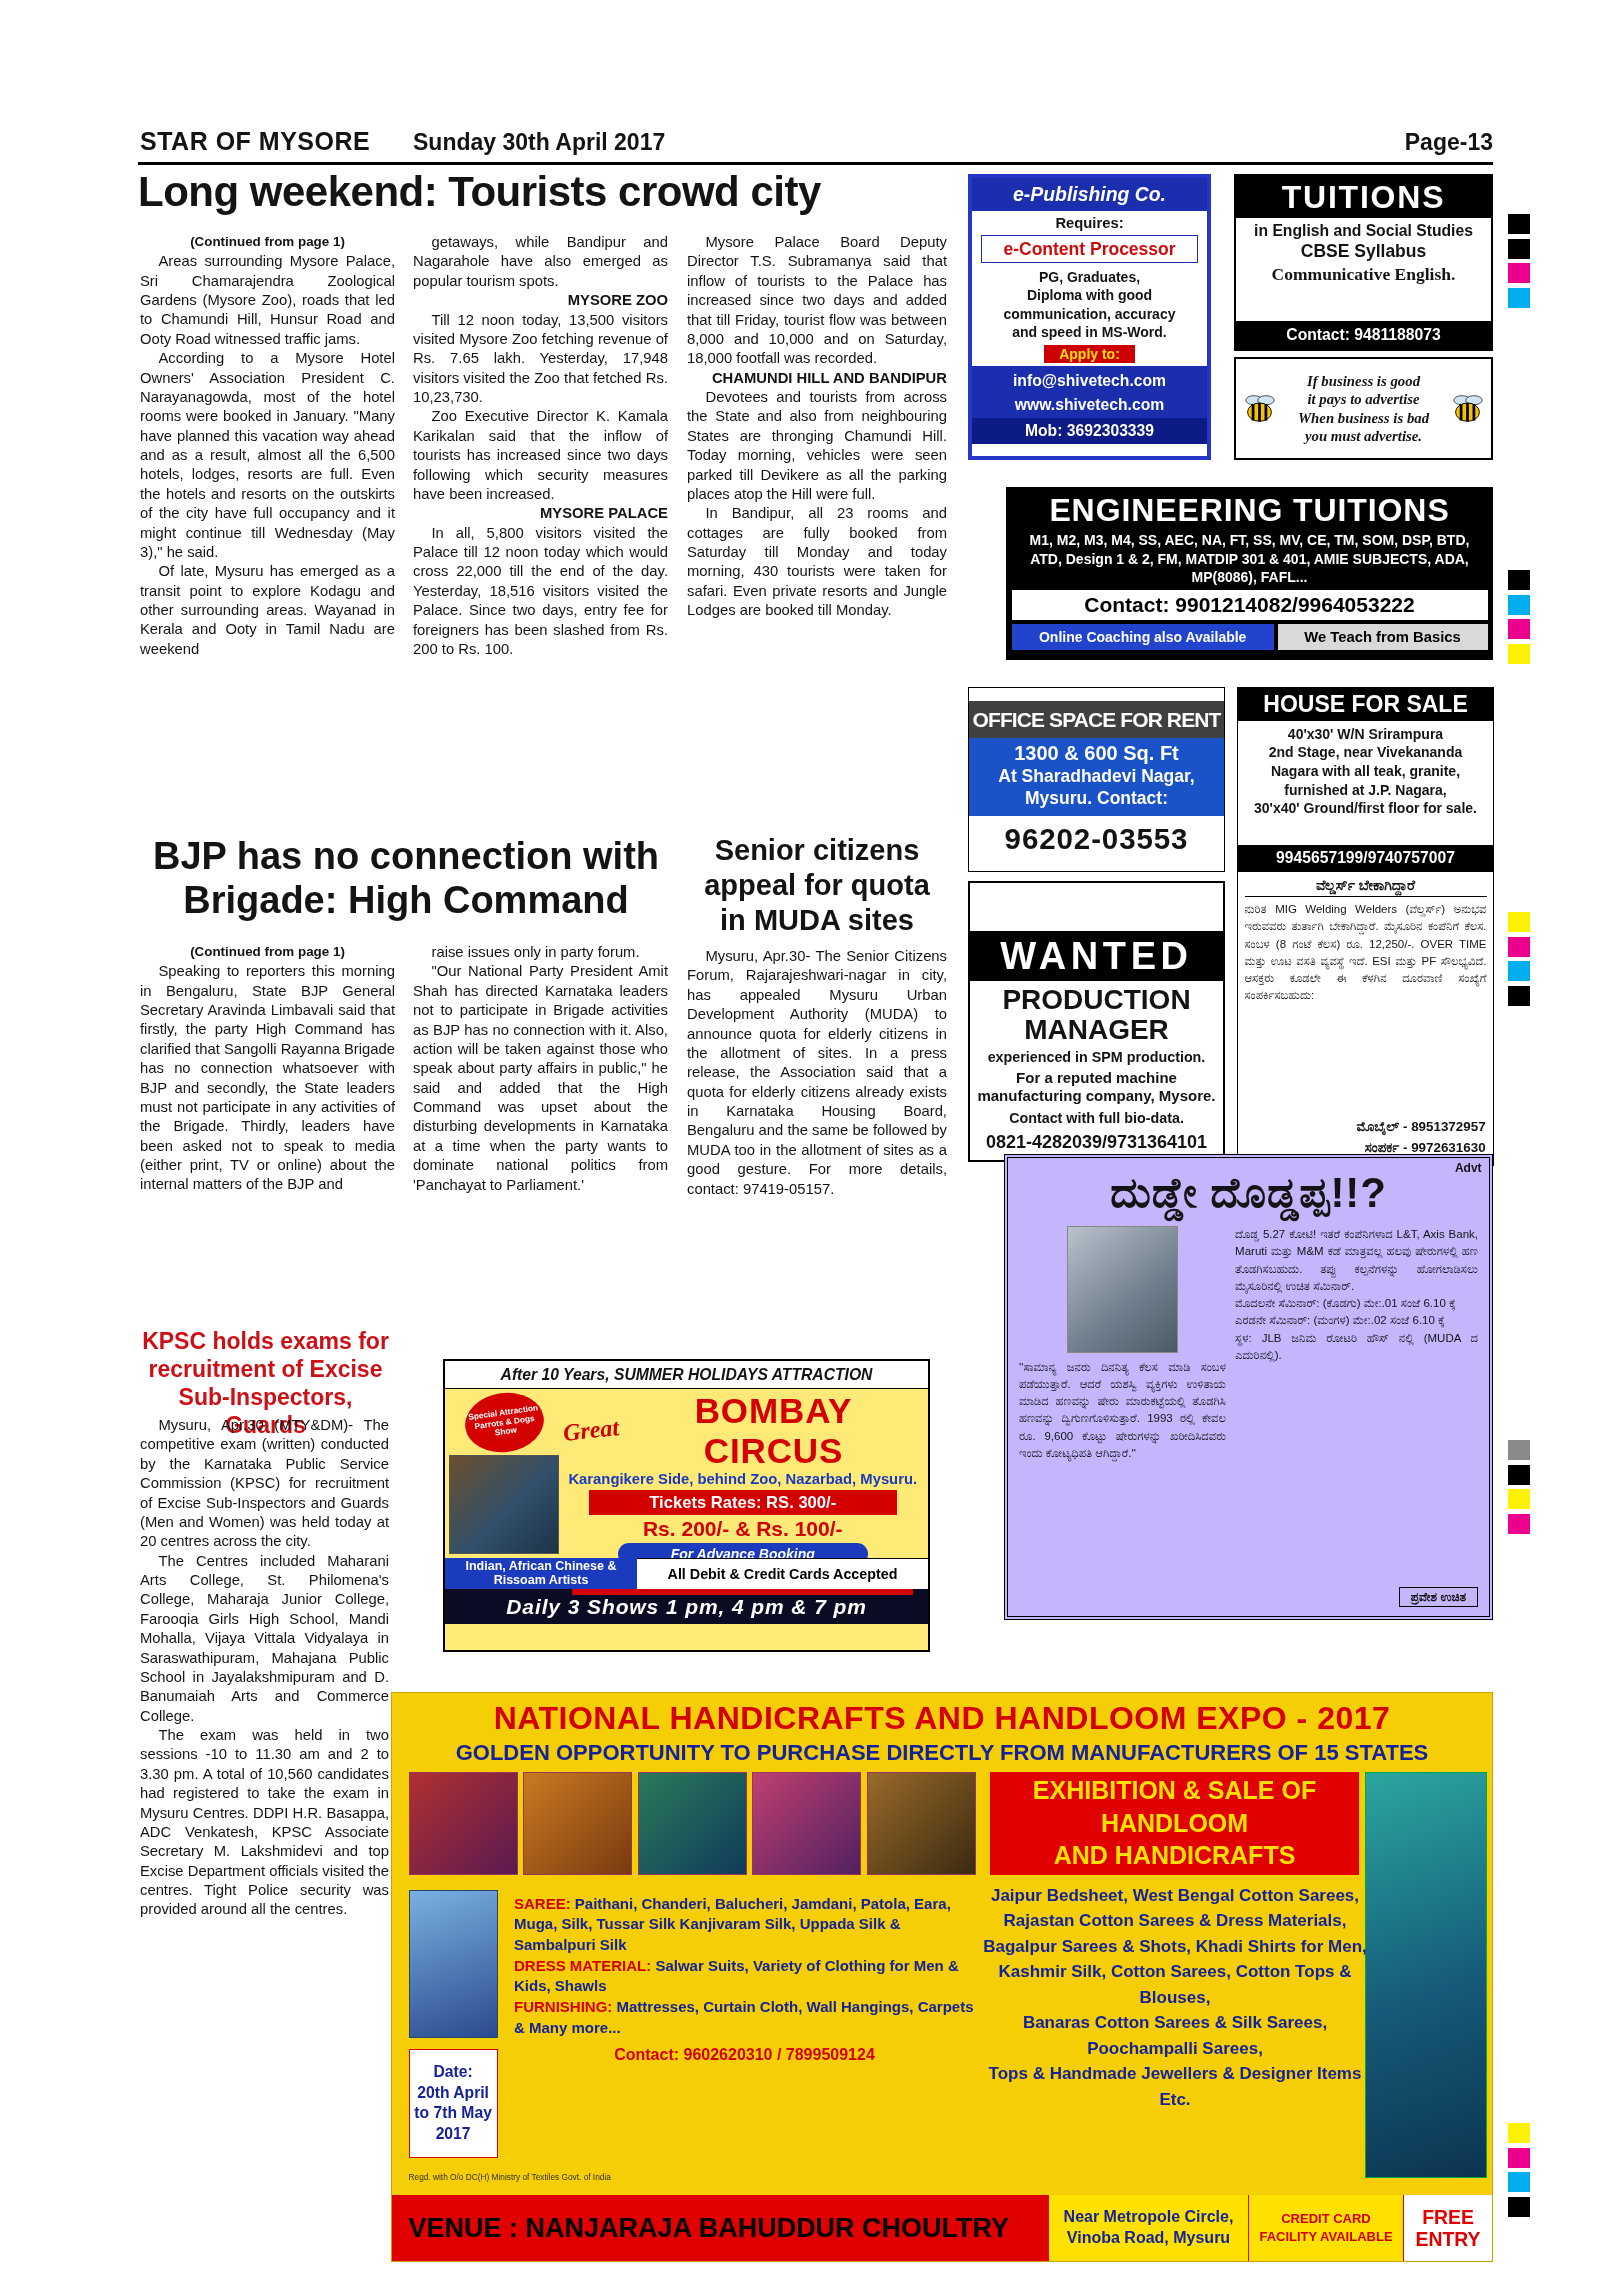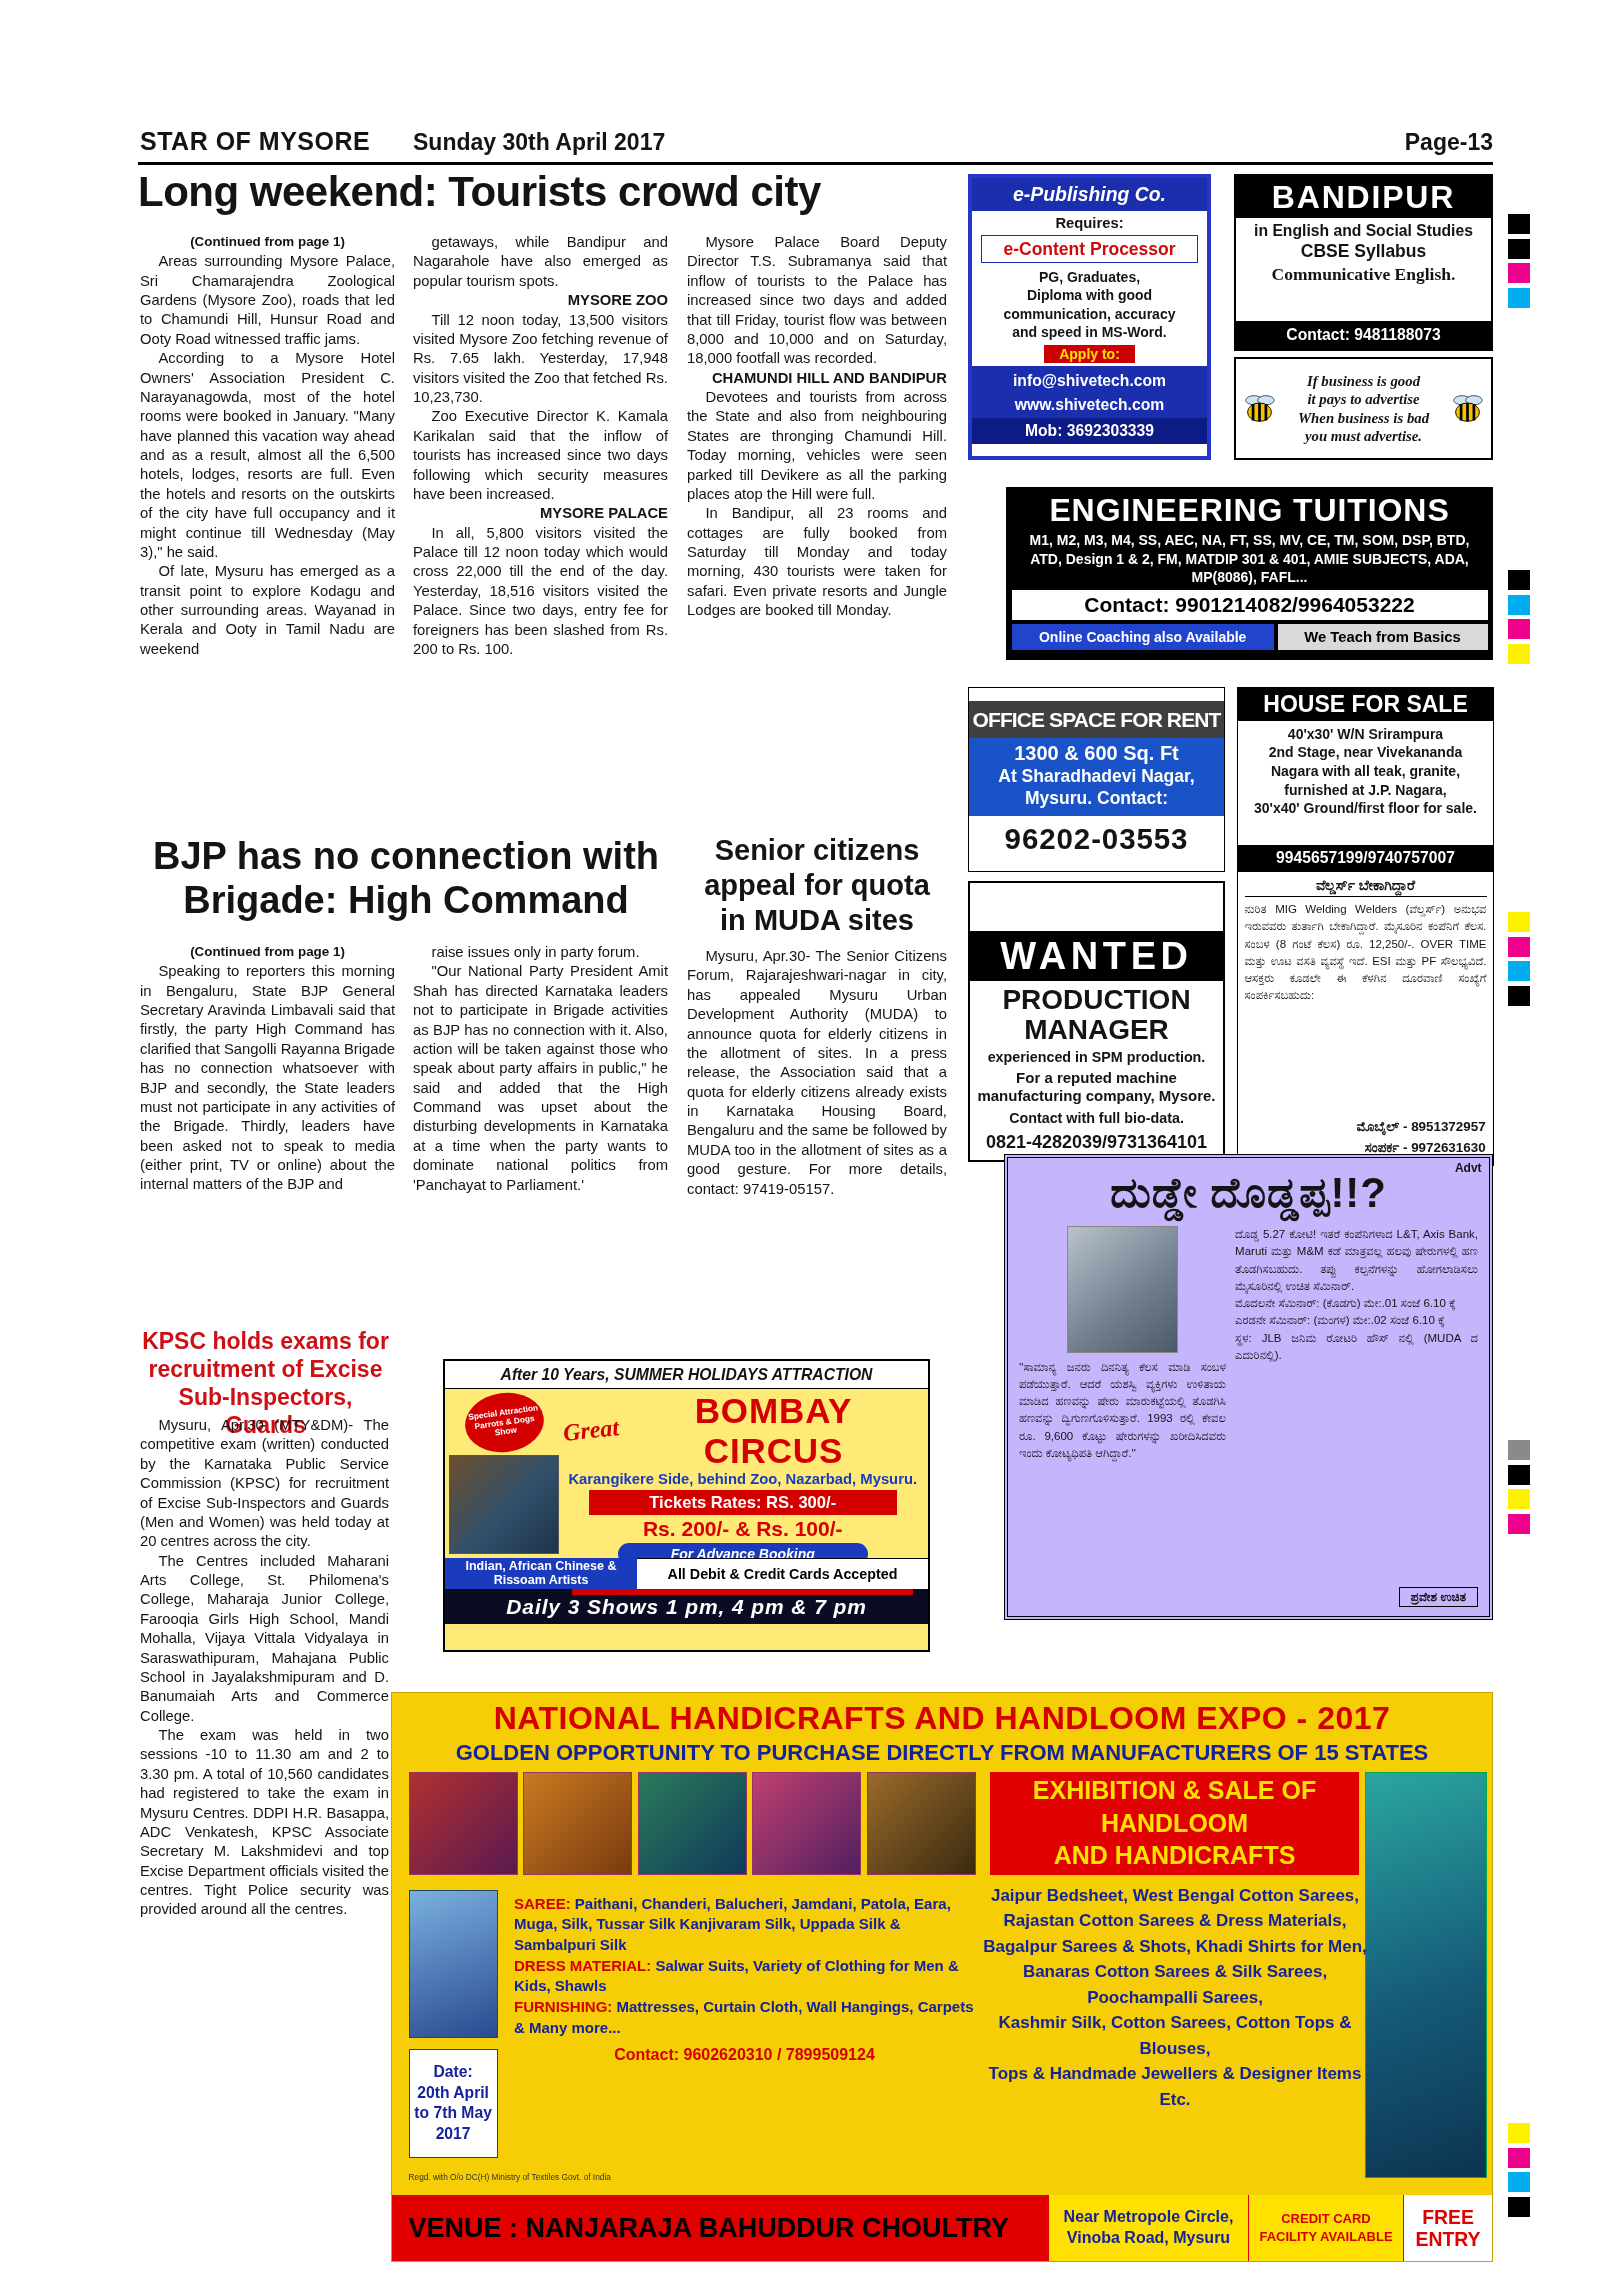--- a/index.html
+++ b/index.html
@@ -237,21 +237,21 @@
 and speed in MS-Word.</div>
     <div class="apply">Apply to:</div>
     <div class="net">
       <div>info@shivetech.com</div>
       <div>www.shivetech.com</div>
     </div>
     <div class="mob">Mob: 3692303339</div>
   </div>
 
   <div class="ad" id="ad-tuitions">
-    <div class="head">BANDIPUR</div>
+    <div class="head">TUITIONS</div>
     <div class="l1">in English and Social Studies</div>
     <div class="l2">CBSE Syllabus</div>
     <div class="l3">Communicative English.</div>
     <div class="foot">Contact: 9481188073</div>
   </div>
 
   <div class="ad" id="ad-bee">
     <svg width="39" height="33" viewBox="0 0 42 36">
       <ellipse cx="15" cy="9" rx="9" ry="5" fill="#cfe4f7" stroke="#444"></ellipse>
       <ellipse cx="28" cy="9" rx="9" ry="5" fill="#cfe4f7" stroke="#444"></ellipse>
@@ -387,22 +387,22 @@
       <div class="ctext">
         <div><span class="lbl">SAREE:</span><span class="val"> Paithani, Chanderi, Balucheri, Jamdani, Patola, Eara, Muga, Silk, Tussar Silk Kanjivaram Silk, Uppada Silk &amp; Sambalpuri Silk</span></div>
         <div><span class="lbl">DRESS MATERIAL:</span><span class="val"> Salwar Suits, Variety of Clothing for Men &amp; Kids, Shawls</span></div>
         <div><span class="lbl">FURNISHING:</span><span class="val"> Mattresses, Curtain Cloth, Wall Hangings, Carpets &amp; Many more...</span></div>
         <div class="contact">Contact: 9602620310 / 7899509124</div>
       </div>
       <div class="items">
           <p class="para">Jaipur Bedsheet, West Bengal Cotton Sarees,</p>
           <p class="para">Rajastan Cotton Sarees &amp; Dress Materials,</p>
           <p class="para">Bagalpur Sarees &amp; Shots, Khadi Shirts for Men,</p>
+          <p class="para">Kashmir Silk, Cotton Sarees, Cotton Tops &amp; Blouses,</p>
           <p class="para">Banaras Cotton Sarees &amp; Silk Sarees, Poochampalli Sarees,</p>
-          <p class="para">Kashmir Silk, Cotton Sarees, Cotton Tops &amp; Blouses,</p>
           <p class="para">Tops &amp; Handmade Jewellers &amp; Designer Items Etc.</p>
         </div>
       <div class="regd">Regd. with O/o DC(H) Ministry of Textiles Govt. of India</div>
     </div>
     <div class="bottom">
       <div class="venue">VENUE : NANJARAJA BAHUDDUR CHOULTRY</div>
       <div class="nearbox prel">Near Metropole Circle,
 Vinoba Road, Mysuru</div>
       <div class="credit prel">CREDIT CARD
 FACILITY AVAILABLE</div>

